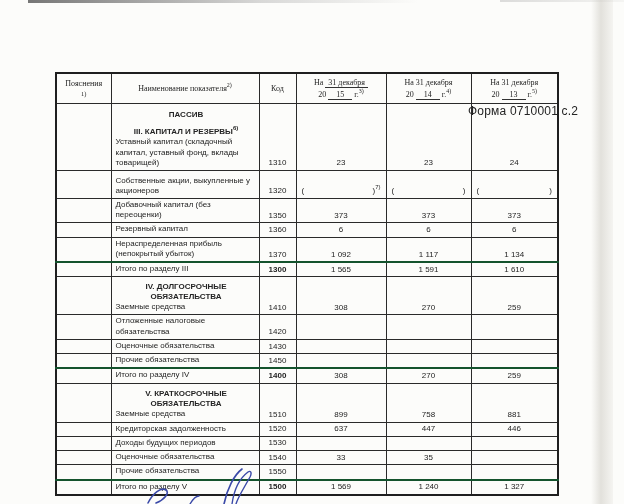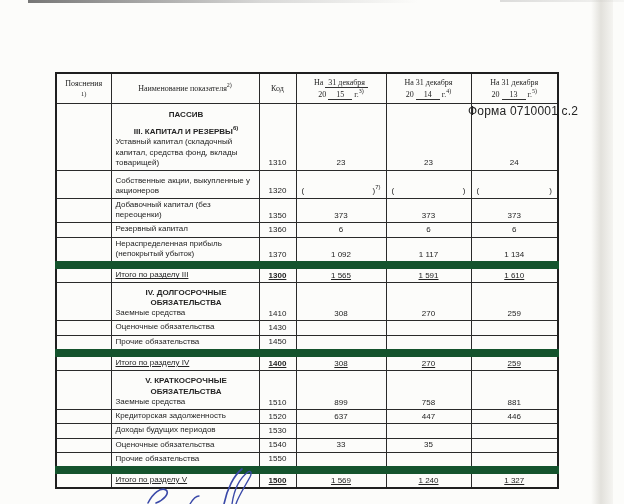--- a/index.html
+++ b/index.html
@@ -37,21 +37,21 @@
   .hnote { font-size: 6.5px; margin-top: 1px; }
   .u { border-bottom: 1px solid #333; padding: 0 3px; }
   .yr { padding: 0 8px; }
   .hline2 { margin-top: 2px; }
 
   td.name { text-align: left; vertical-align: bottom; padding: 1px 2px 2px 4px; line-height: 1.28; }
   .section-line { text-align: center; font-weight: bold; }
   .gap-after { margin-bottom: 7px; margin-top: 2px; }
   td.code { text-align: center; vertical-align: bottom; padding-bottom: 2px; }
   td.val  { text-align: center; vertical-align: bottom; padding-bottom: 2px; }
-  tr.total td { border-top: 8px solid #14532d; text-decoration: underline; }
+  tr.total td { border-top: 2px solid #14532d; }
   tr.total td.code { font-weight: bold; }
   .pwrap { display: flex; justify-content: space-between; align-items: flex-end; padding: 0 5px; }
   .sig { position: absolute; left: 130px; top: 460px; pointer-events: none; }
 </style>
 </head>
 <body>
 
 <div class="scan-top-edge"></div>
 <div class="scan-top-edge2"></div>
 <div class="scan-right-band"></div>
@@ -90,21 +90,21 @@
         <div class="hline2"><span>20</span> <span class="u yr">13</span> <span>г.</span><sup>5)</sup></div>
       </th>
     </tr>
   </thead>
   <tbody>
       <tr style="height: 67px;">
         <td class="explain"></td>
         <td class="name">
           <div class="section-line gap-after">ПАССИВ</div>
           <div class="section-line">III. КАПИТАЛ И РЕЗЕРВЫ<sup>6)</sup></div>
-          <div>Уставный капитал (складочный капитал, средства фонд, вклады товарищей)</div>
+          <div>Уставный капитал (складочный капитал, уставный фонд, вклады товарищей)</div>
         </td>
         <td class="code">1310</td>
         <td class="val">23</td>
         <td class="val">23</td>
         <td class="val">24</td>
       </tr>
       <tr style="height: 28px;">
         <td class="explain"></td>
         <td class="name">
           <div>Собственные акции, выкупленные у акционеров</div>
@@ -173,20 +173,30 @@
         <td class="explain"></td>
         <td class="name">
           <div class="section-line">IV. ДОЛГОСРОЧНЫЕ ОБЯЗАТЕЛЬСТВА</div>
           <div>Заемные средства</div>
         </td>
         <td class="code">1410</td>
         <td class="val">308</td>
         <td class="val">270</td>
         <td class="val">259</td>
       </tr>
+      <tr style="height: 22px;">
+        <td class="explain"></td>
+        <td class="name">
+          <div>Отложенные налоговые обязательства</div>
+        </td>
+        <td class="code">1420</td>
+        <td class="val"></td>
+        <td class="val"></td>
+        <td class="val"></td>
+      </tr>
       <tr style="height: 12px;">
         <td class="explain"></td>
         <td class="name">
           <div>Оценочные обязательства</div>
         </td>
         <td class="code">1430</td>
         <td class="val"></td>
         <td class="val"></td>
         <td class="val"></td>
       </tr>

